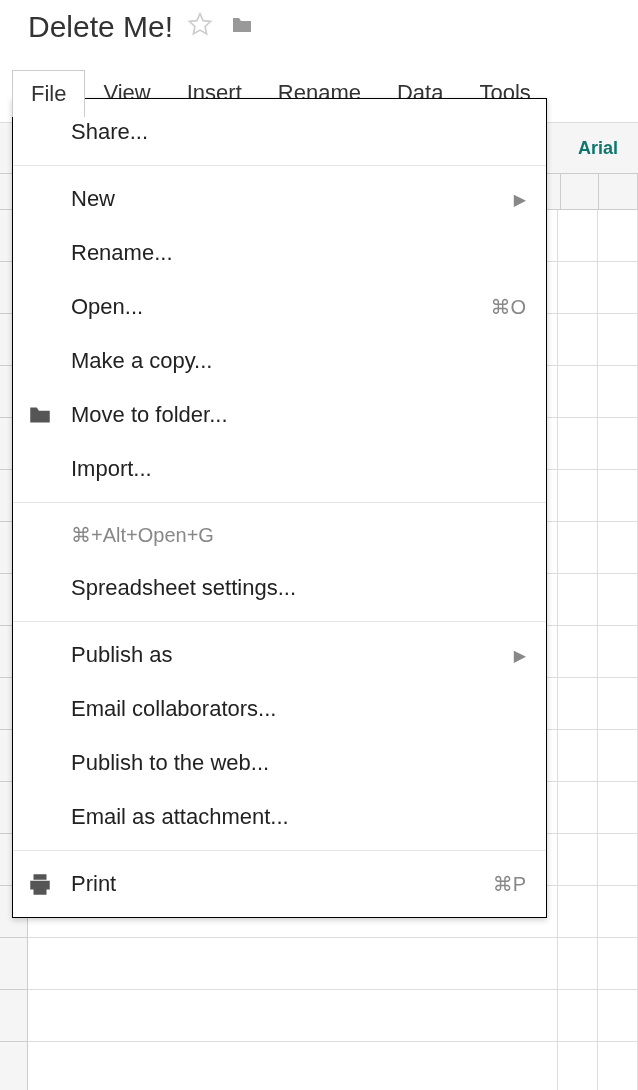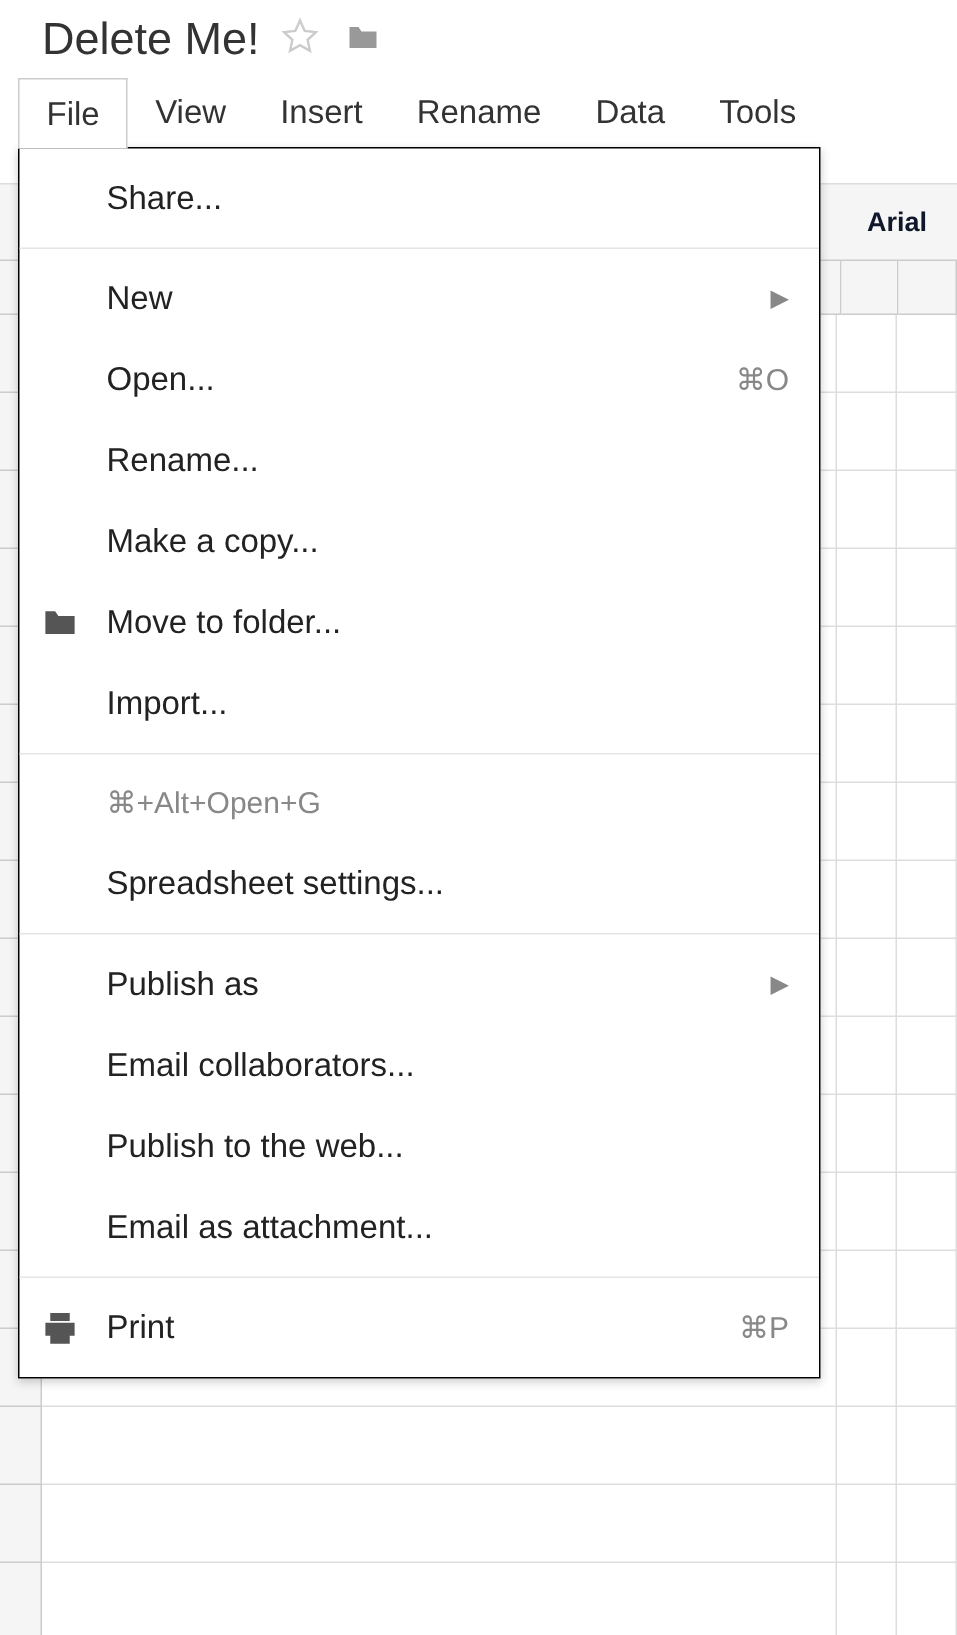--- a/index.html
+++ b/index.html
@@ -33,20 +33,21 @@
     .menubar {
       display: flex;
       gap: 0;
       padding-left: 12px;
       font-size: 22px;
       color: #333;
     }
     .menu-item {
       padding: 10px 18px;
       cursor: pointer;
+      margin-top: 18px;
     }
     .menu-item.active {
       border: 1px solid #ccc;
       border-bottom: none;
       background: #fff;
       position: relative;
       z-index: 20;
     }
     .toolbar-row {
       position: absolute;
@@ -58,21 +59,21 @@
       border-bottom: 1px solid #ccc;
       background: #f5f5f5;
       display: flex;
       align-items: center;
       justify-content: flex-end;
       padding-right: 20px;
     }
     .font-select {
       font-weight: bold;
       font-size: 18px;
-      color: #0f172a;
+      color: #0f766e;
     }
     .grid {
       position: absolute;
       top: 174px;
       left: 0;
       right: 0;
       bottom: 0;
     }
     .col-headers {
       display: flex;
@@ -301,27 +302,27 @@
   <div class="dd-sep"></div>
 
   <div class="dd-item">
     <span class="dd-icon"></span>
     <span class="dd-label">New</span>
     <span class="dd-arrow">▶</span>
   </div>
 
   <div class="dd-item">
     <span class="dd-icon"></span>
+    <span class="dd-label">Rename...</span>
+  </div>
+
+  <div class="dd-item">
+    <span class="dd-icon"></span>
     <span class="dd-label">Open...</span>
     <span class="dd-shortcut">⌘O</span>
-  </div>
-
-  <div class="dd-item">
-    <span class="dd-icon"></span>
-    <span class="dd-label">Rename...</span>
   </div>
 
   <div class="dd-item">
     <span class="dd-icon"></span>
     <span class="dd-label">Make a copy...</span>
   </div>
 
   <div class="dd-item">
     <span class="dd-icon">
       <svg viewBox="0 0 24 24" fill="currentColor">

